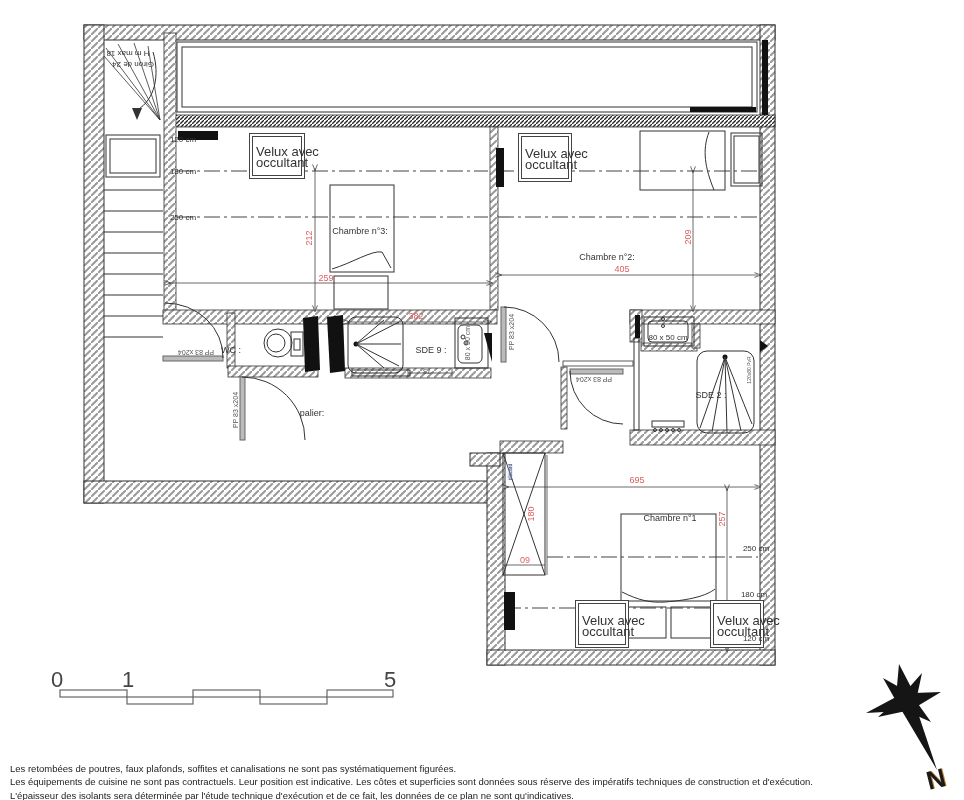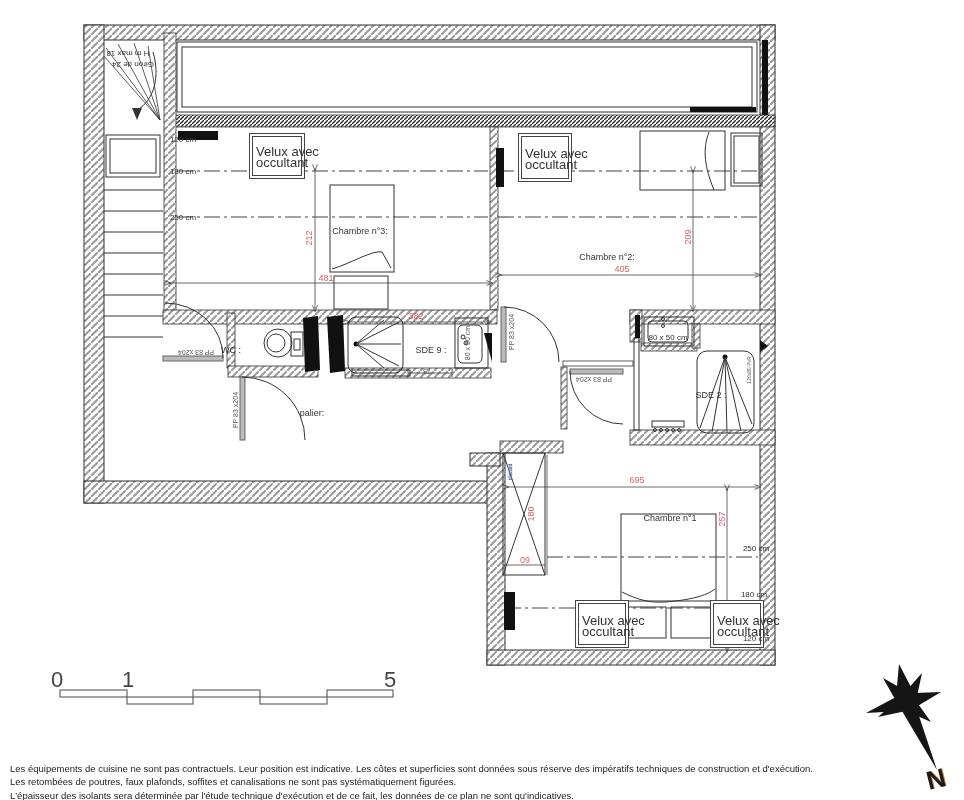--- a/index.html
+++ b/index.html
@@ -280,21 +280,21 @@
 
 <div class="lbl h8" style="left:183px;top:140px">120 cm</div>
 <div class="lbl h8" style="left:183px;top:172px">180 cm</div>
 <div class="lbl h8" style="left:183px;top:218px">250 cm</div>
 
 <div class="lbl h8" style="left:756px;top:549px">250 cm</div>
 <div class="lbl h8" style="left:754px;top:595px">180 cm</div>
 <div class="lbl h8" style="left:756px;top:639px">120 cm</div>
 
 <div class="lbl red rot90" style="left:309px;top:238px">212</div>
-<div class="lbl red" style="left:326px;top:278px">481</div>
+<div class="lbl red" style="left:326px;top:278px">259</div>
 <div class="lbl red" style="left:622px;top:269px">405</div>
 <div class="lbl red rot90" style="left:688px;top:237px">209</div>
 <div class="lbl red" style="left:416px;top:316px">382</div>
 <div class="lbl red" style="left:637px;top:480px">695</div>
 <div class="lbl red rot90" style="left:722px;top:519px">257</div>
 <div class="lbl red rot90" style="left:531px;top:514px">180</div>
 <div class="lbl red rot180" style="left:525px;top:559px">60</div>
 
 <div class="lbl sm rot180" style="left:427px;top:371px">73</div>
 
@@ -303,18 +303,18 @@
 <div class="lbl xs rot90" style="left:749px;top:370px">120x80 PvR</div>
 <div class="lbl xs rot90 shaft" style="left:510px;top:472px">placard</div>
 
 <div class="lbl scale-num" style="left:57px;top:680px">0</div>
 <div class="lbl scale-num" style="left:128px;top:680px">1</div>
 <div class="lbl scale-num" style="left:390px;top:680px">5</div>
 
 <div class="lbl north" style="left:936px;top:779px">N</div>
 
 <div class="footer">
+  <div>Les retombées de poutres, faux plafonds, soffites et canalisations ne sont pas systématiquement figurées.</div>
   <div>Les équipements de cuisine ne sont pas contractuels. Leur position est indicative. Les côtes et superficies sont données sous réserve des impératifs techniques de construction et d'exécution.</div>
-  <div>Les retombées de poutres, faux plafonds, soffites et canalisations ne sont pas systématiquement figurées.</div>
   <div>L'épaisseur des isolants sera déterminée par l'étude technique d'exécution et de ce fait, les données de ce plan ne sont qu'indicatives.</div>
 </div>
 
 </div>
 
 </body></html>

